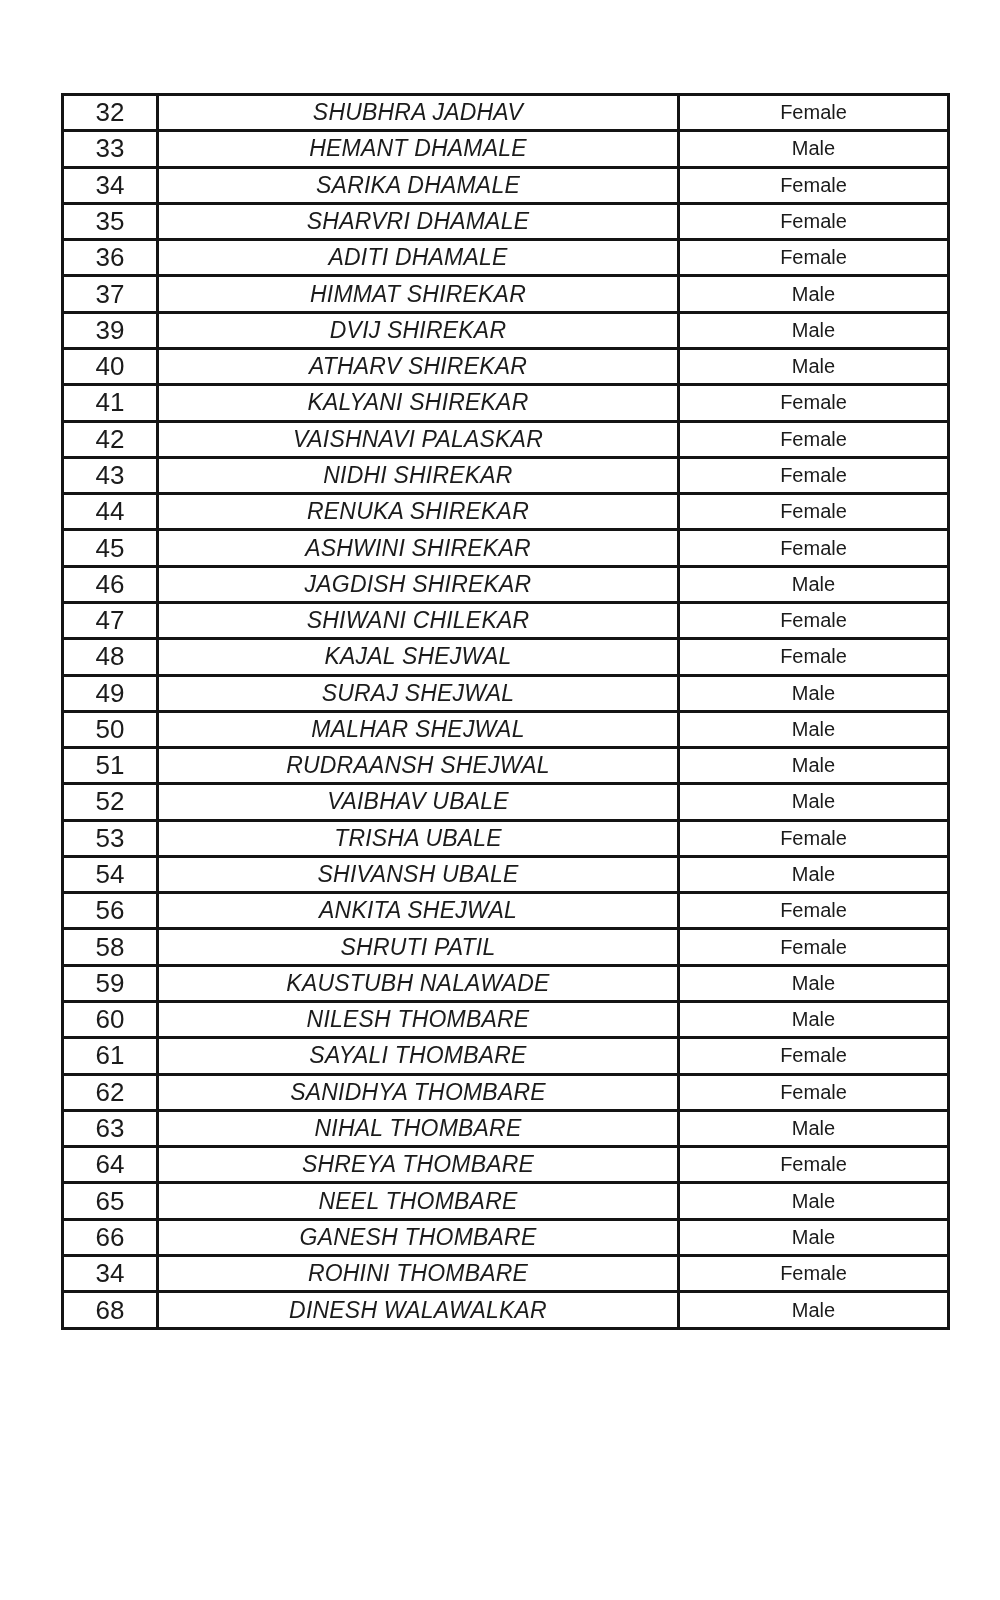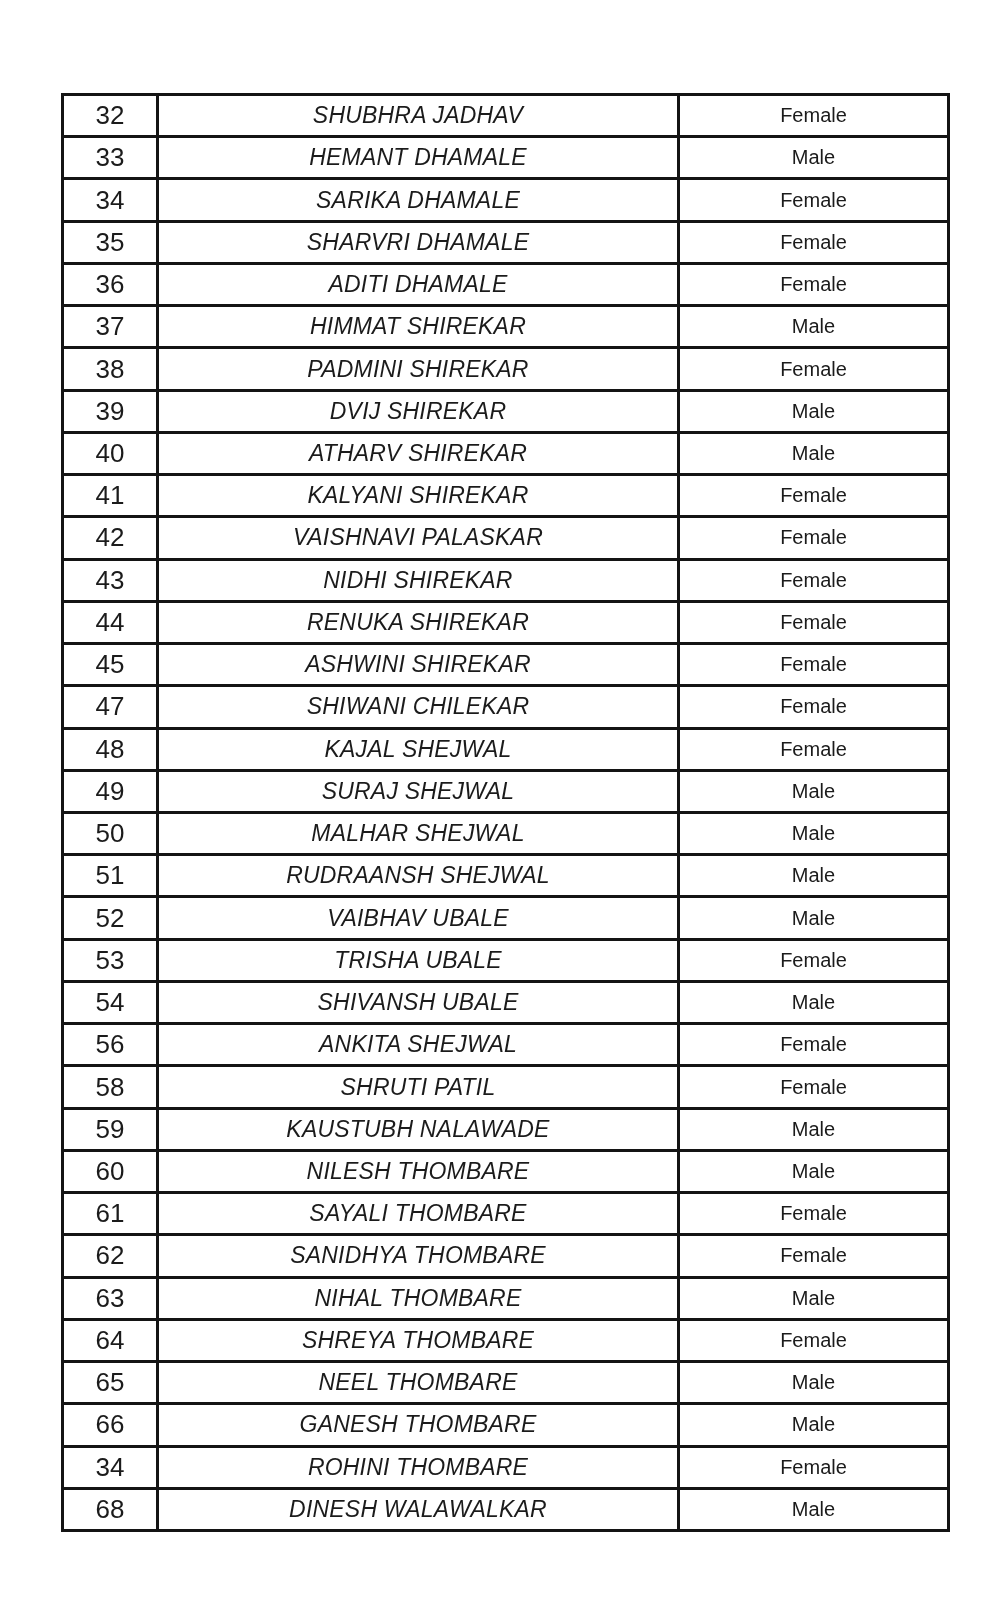--- a/index.html
+++ b/index.html
@@ -17,21 +17,21 @@
   .page {
     position: absolute;
     inset: 0;
     background: #ffffff;
   }
   table.roster {
     position: absolute;
     left: 61px;
     top: 93px;
     width: 886px;
-    height: 1439px;
+    height: 1237px;
     border-collapse: collapse;
     table-layout: fixed;
   }
   table.roster td {
     border: 3px solid #141414;
     padding: 0;
     text-align: center;
     vertical-align: middle;
     color: #1b1b1b;
     white-space: nowrap;
@@ -84,25 +84,20 @@
         <td class="cell-no">36</td>
         <td class="cell-name">ADITI DHAMALE</td>
         <td class="cell-gender">Female</td>
       </tr>
       <tr>
         <td class="cell-no">37</td>
         <td class="cell-name">HIMMAT SHIREKAR</td>
         <td class="cell-gender">Male</td>
       </tr>
       <tr>
-        <td class="cell-no">38</td>
-        <td class="cell-name">PADMINI SHIREKAR</td>
-        <td class="cell-gender">Female</td>
-      </tr>
-      <tr>
         <td class="cell-no">39</td>
         <td class="cell-name">DVIJ SHIREKAR</td>
         <td class="cell-gender">Male</td>
       </tr>
       <tr>
         <td class="cell-no">40</td>
         <td class="cell-name">ATHARV SHIREKAR</td>
         <td class="cell-gender">Male</td>
       </tr>
       <tr>
@@ -122,20 +117,25 @@
       </tr>
       <tr>
         <td class="cell-no">44</td>
         <td class="cell-name">RENUKA SHIREKAR</td>
         <td class="cell-gender">Female</td>
       </tr>
       <tr>
         <td class="cell-no">45</td>
         <td class="cell-name">ASHWINI SHIREKAR</td>
         <td class="cell-gender">Female</td>
+      </tr>
+      <tr>
+        <td class="cell-no">46</td>
+        <td class="cell-name">JAGDISH SHIREKAR</td>
+        <td class="cell-gender">Male</td>
       </tr>
       <tr>
         <td class="cell-no">47</td>
         <td class="cell-name">SHIWANI CHILEKAR</td>
         <td class="cell-gender">Female</td>
       </tr>
       <tr>
         <td class="cell-no">48</td>
         <td class="cell-name">KAJAL SHEJWAL</td>
         <td class="cell-gender">Female</td>

